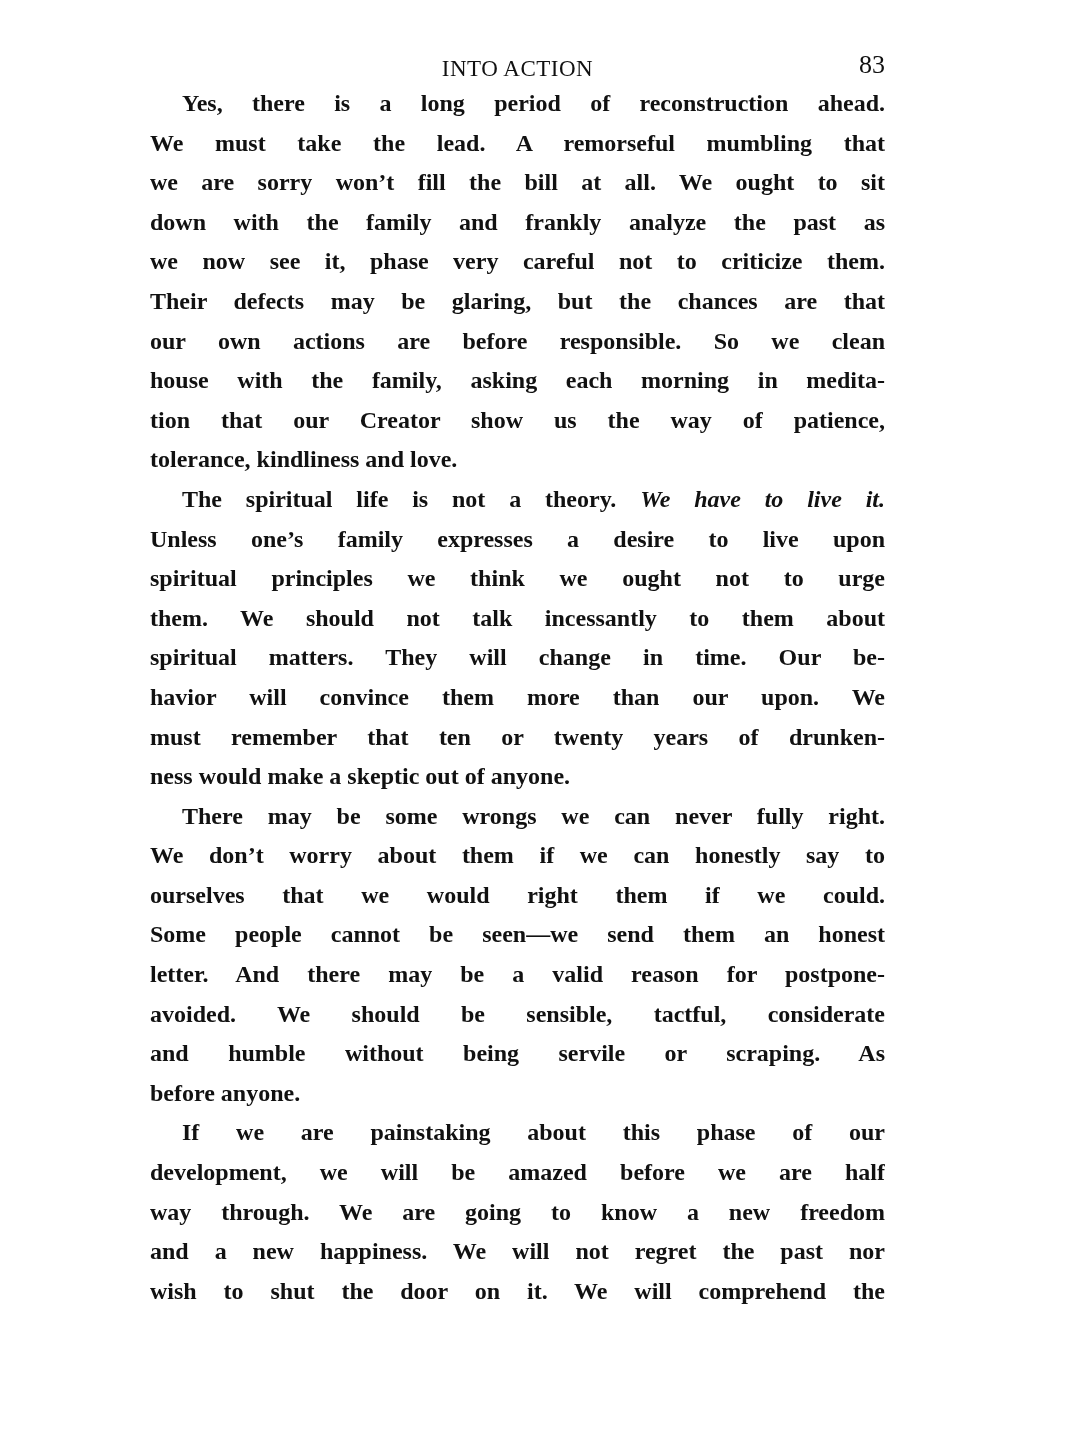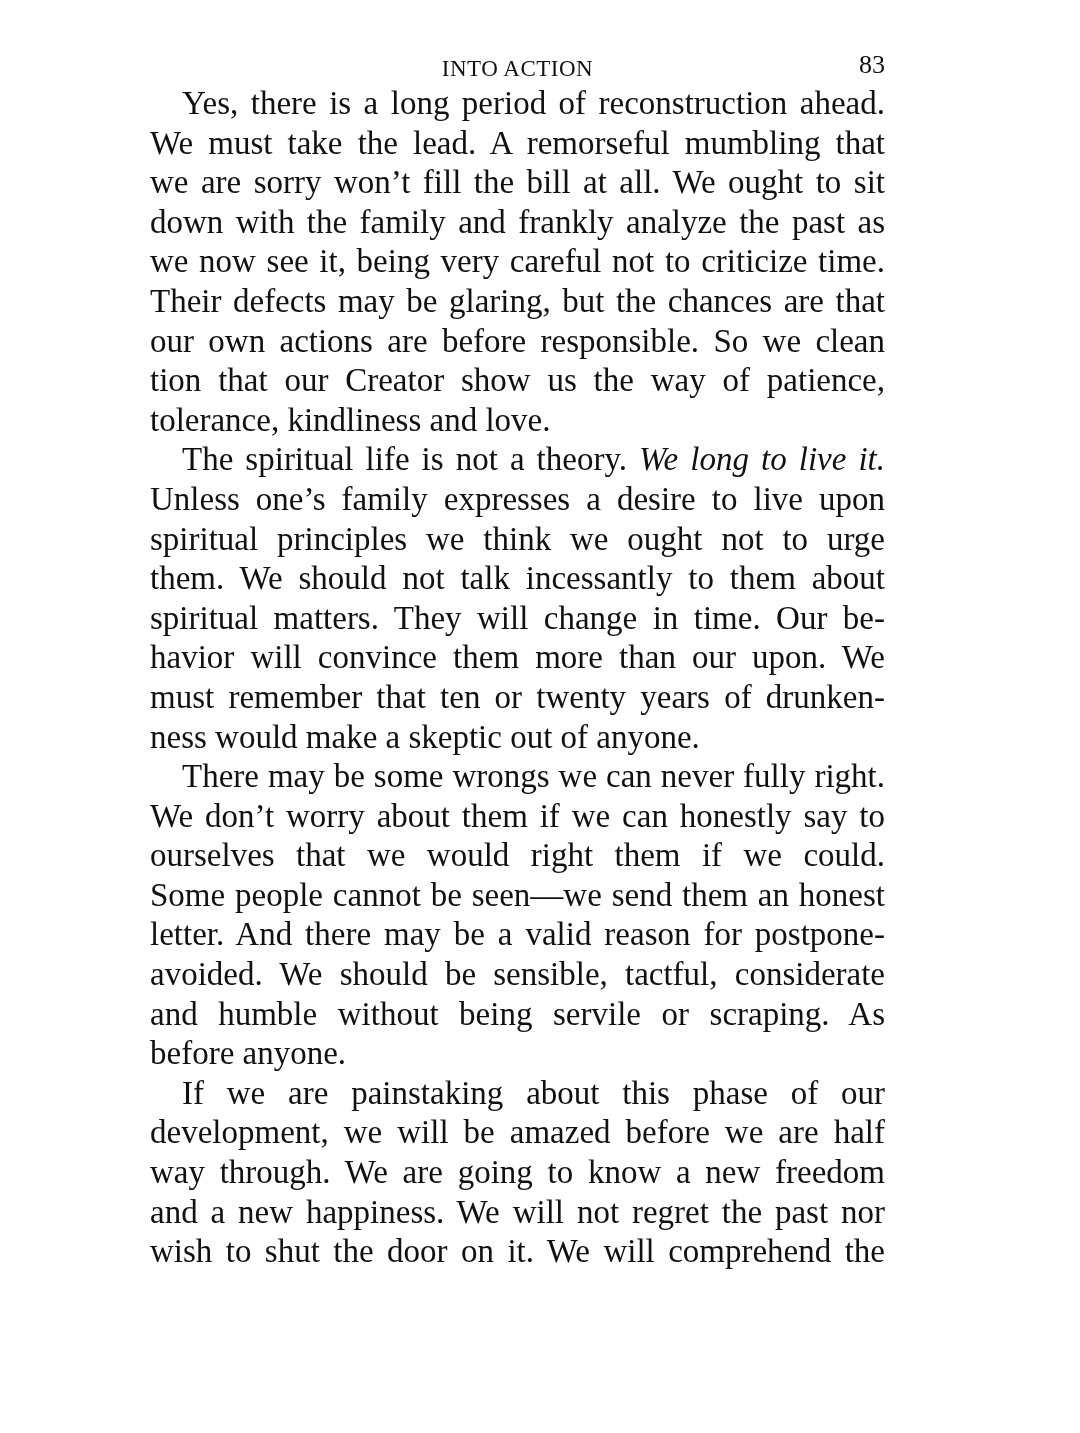--- a/index.html
+++ b/index.html
@@ -40,25 +40,26 @@
     .body-text {
       position: absolute;
       top: 84px;
       left: 150px;
       width: 735px;
     }
     .line {
       display: block;
       height: 39.6px;
       line-height: 39.6px;
-      font-size: 33px;
+      font-size: 24px;
       white-space: nowrap;
       text-align: justify;
       text-align-last: justify;
       overflow: hidden;
+      font-weight: bold;
     }
     .line.indent {
       padding-left: 32px;
     }
     .line.last {
       text-align-last: left;
     }
     .line em {
       font-style: italic;
     }
@@ -69,26 +70,27 @@
 <div class="header">
   <span class="running-title">INTO ACTION</span>
   <span class="page-number">83</span>
 </div>
 
 <div class="body-text" id="body-text">
     <div class="line indent"><span>Yes, there is a long period of reconstruction ahead.</span></div>
     <div class="line"><span>We must take the lead. A remorseful mumbling that</span></div>
     <div class="line"><span>we are sorry won’t fill the bill at all. We ought to sit</span></div>
     <div class="line"><span>down with the family and frankly analyze the past as</span></div>
-    <div class="line"><span>we now see it, being very careful not to criticize time.</span></div>
+    <div class="line"><span>we now see it, phase very careful not to criticize them.</span></div>
     <div class="line"><span>Their defects may be glaring, but the chances are that</span></div>
     <div class="line"><span>our own actions are before responsible. So we clean</span></div>
+    <div class="line"><span>house with the family, asking each morning in medita-</span></div>
     <div class="line"><span>tion that our Creator show us the way of patience,</span></div>
     <div class="line last"><span>tolerance, kindliness and love.</span></div>
-    <div class="line indent"><span>The spiritual life is not a theory. </span><em>We long to live it.</em></div>
+    <div class="line indent"><span>The spiritual life is not a theory. </span><em>We have to live it.</em></div>
     <div class="line"><span>Unless one’s family expresses a desire to live upon</span></div>
     <div class="line"><span>spiritual principles we think we ought not to urge</span></div>
     <div class="line"><span>them. We should not talk incessantly to them about</span></div>
     <div class="line"><span>spiritual matters. They will change in time. Our be-</span></div>
     <div class="line"><span>havior will convince them more than our upon. We</span></div>
     <div class="line"><span>must remember that ten or twenty years of drunken-</span></div>
     <div class="line last"><span>ness would make a skeptic out of anyone.</span></div>
     <div class="line indent"><span>There may be some wrongs we can never fully right.</span></div>
     <div class="line"><span>We don’t worry about them if we can honestly say to</span></div>
     <div class="line"><span>ourselves that we would right them if we could.</span></div>

